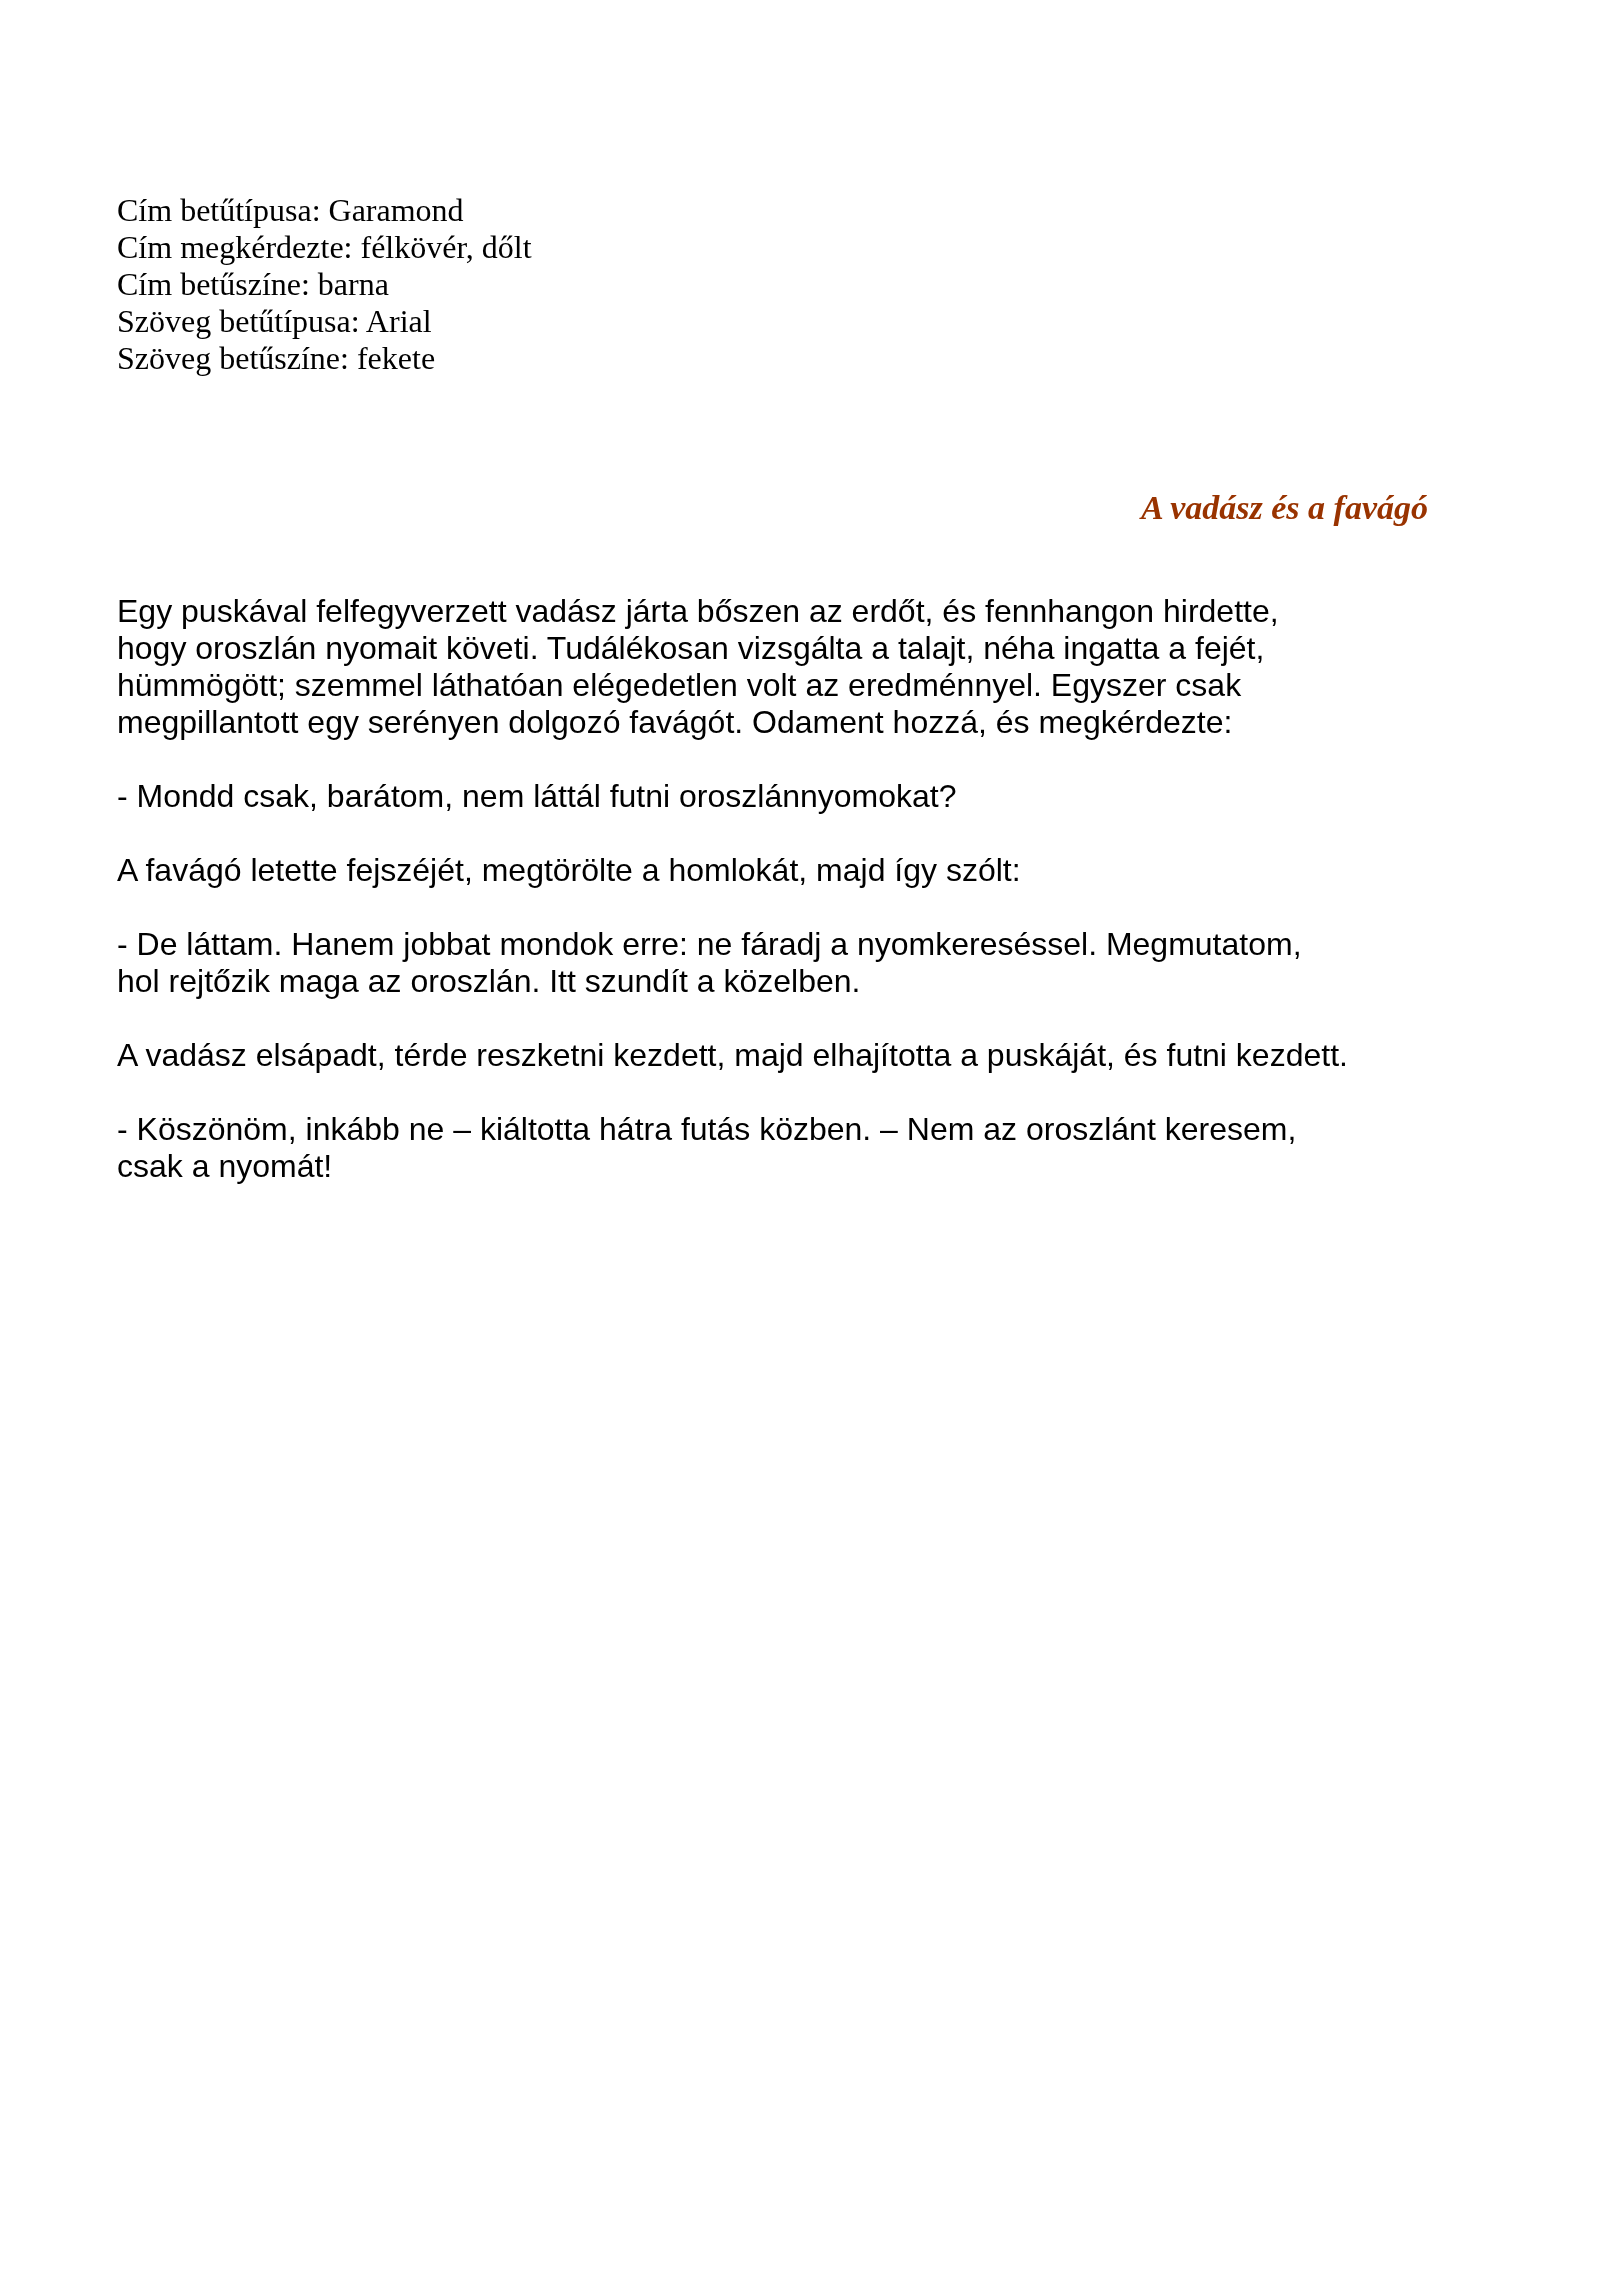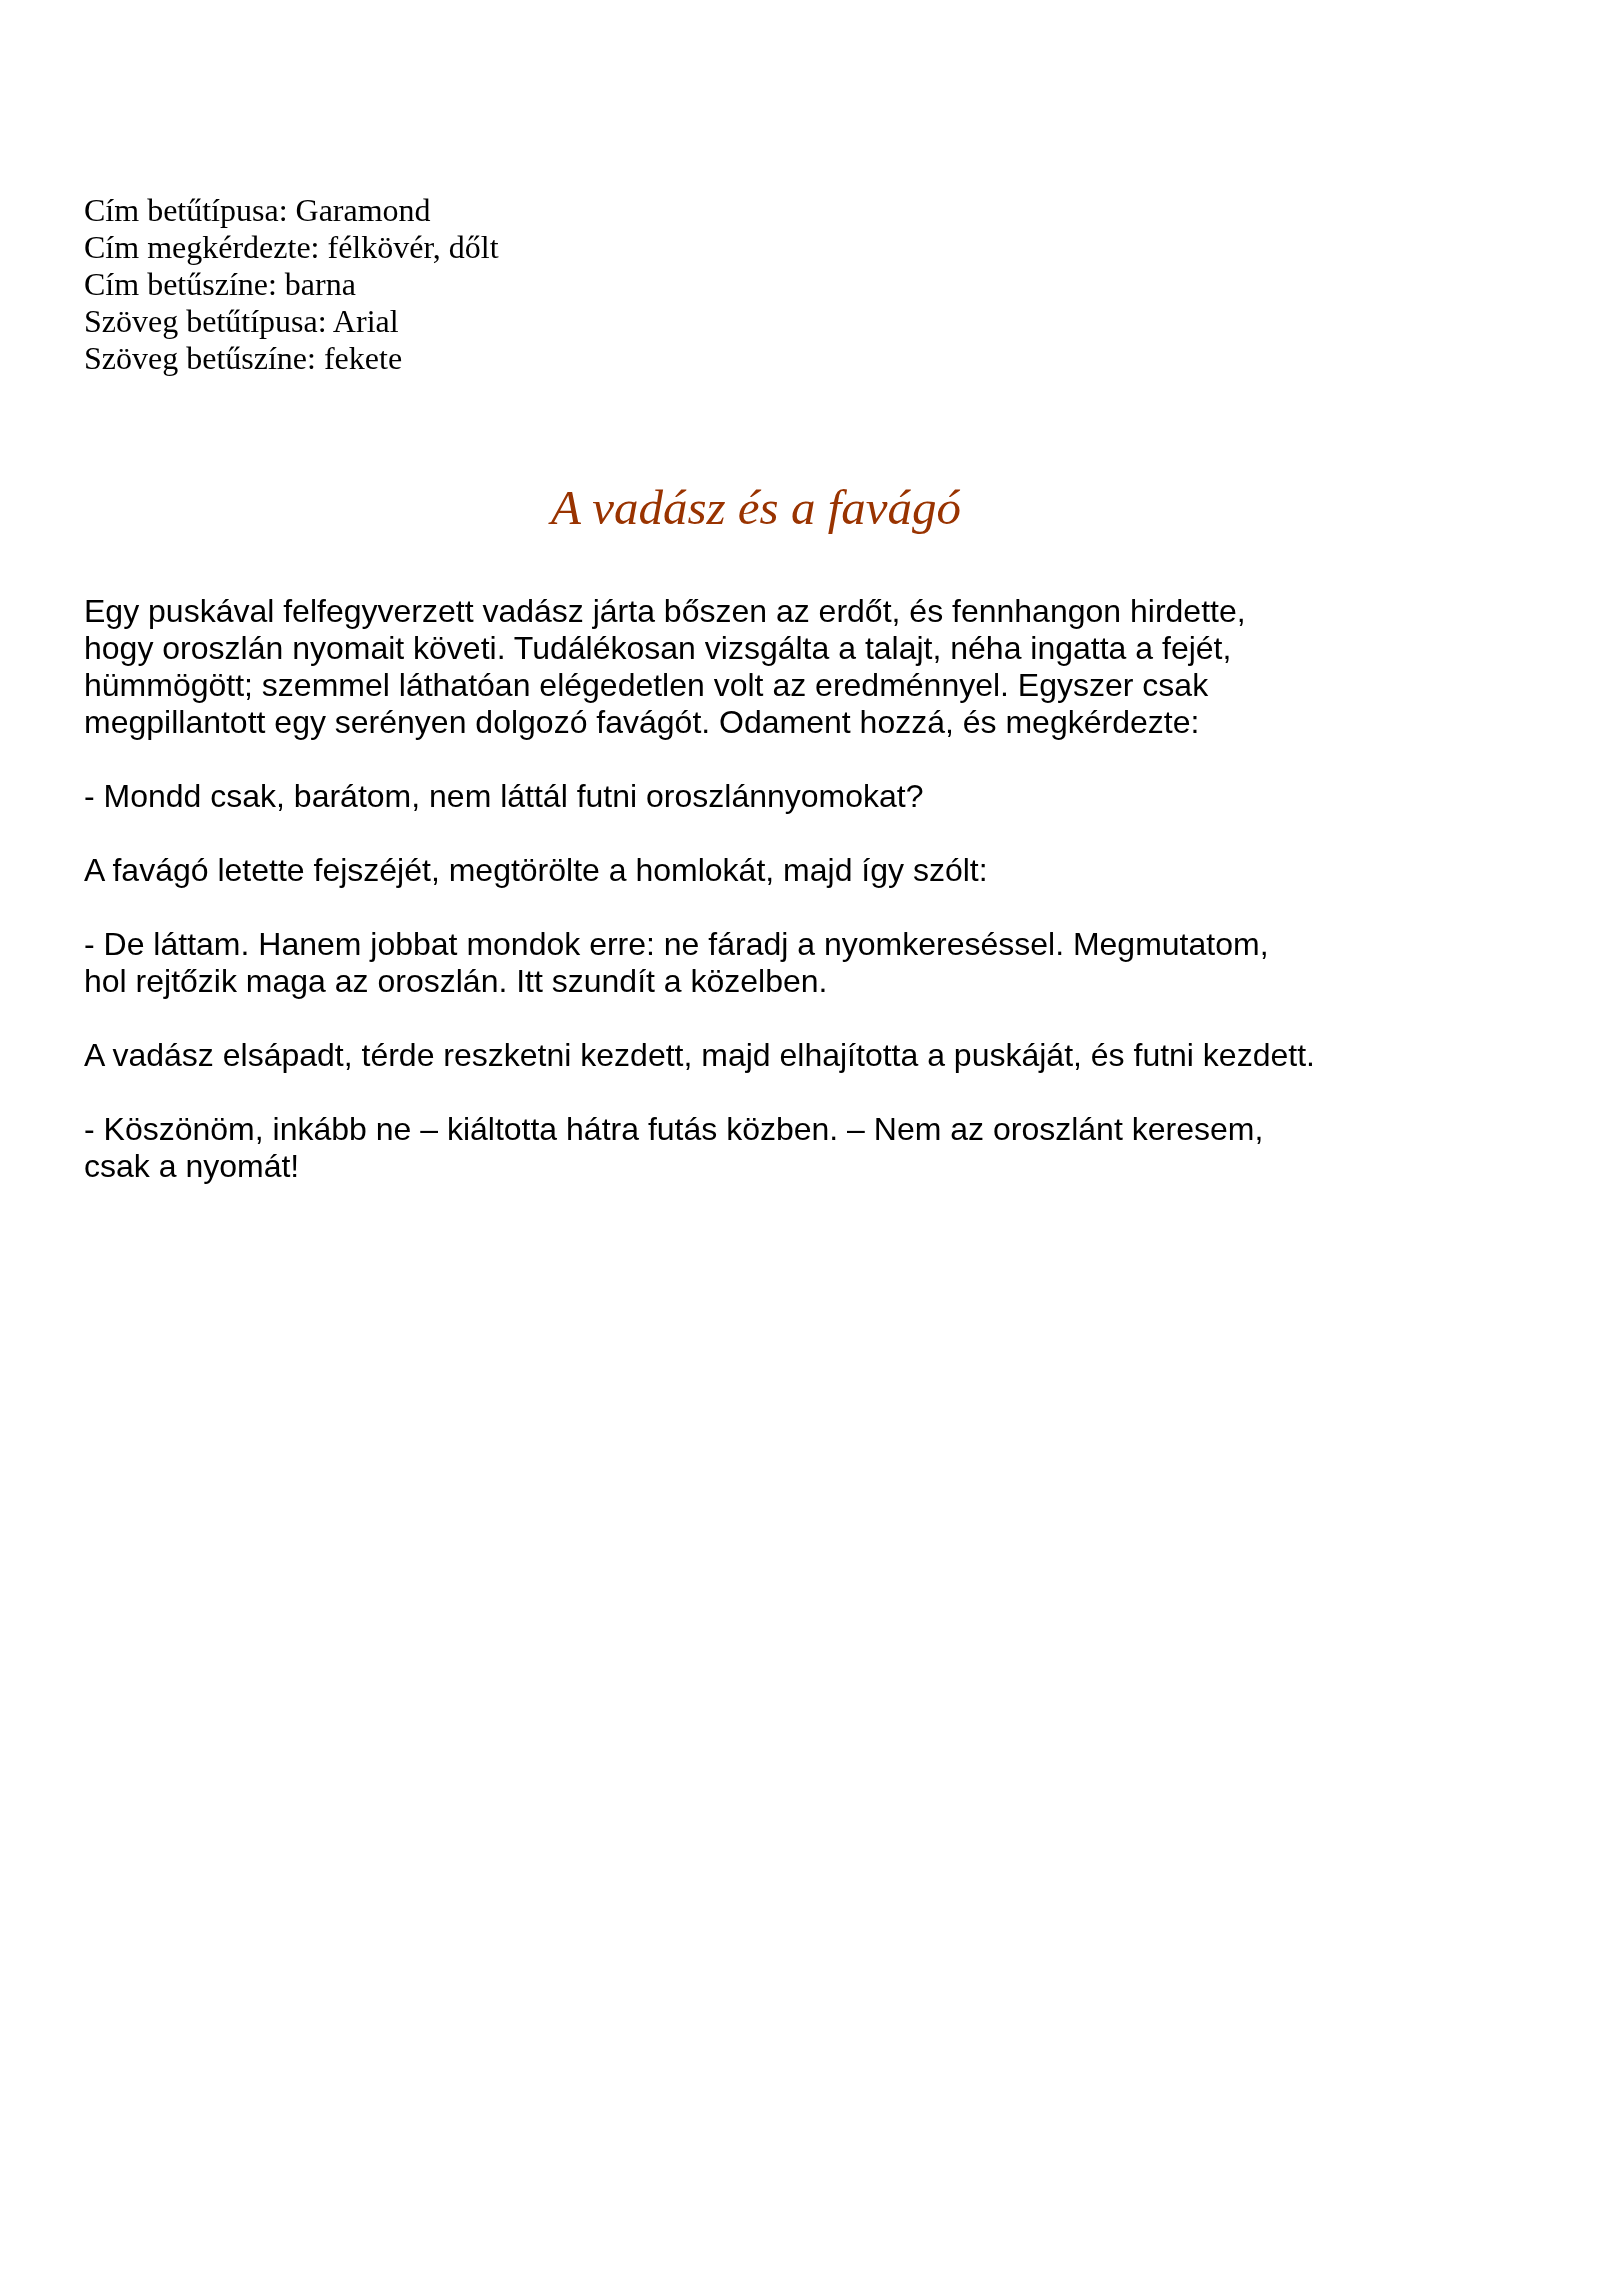--- a/index.html
+++ b/index.html
@@ -7,42 +7,42 @@
     margin: 0;
     padding: 0;
     background: #ffffff;
   }
   .page {
     position: relative;
     width: 1621px;
     height: 2183px;
     box-sizing: border-box;
     background: #ffffff;
-    padding: 192px 193px 0 84px;
+    padding: 192px 193px 0 117px;
     overflow: hidden;
     color: #000000;
   }
   
   .meta-block {
     font-family: "Liberation Serif", serif;
     font-size: 32px;
     line-height: 37px;
     color: #000000;
   }
   .meta-line {
     white-space: nowrap;
   }
   
   .doc-title {
     margin: 102px 0 57px 0;
-    text-align: center;
+    text-align: right;
     font-family: "Liberation Serif", "DejaVu Serif", serif;
-    font-weight: normal;
+    font-weight: bold;
     font-style: italic;
-    font-size: 49px;
+    font-size: 34px;
     line-height: 57px;
   }
   
   .body-text {
     font-family: "Liberation Sans", sans-serif;
     font-size: 32px;
     line-height: 37px;
     color: #000000;
   }
   .body-text p {

